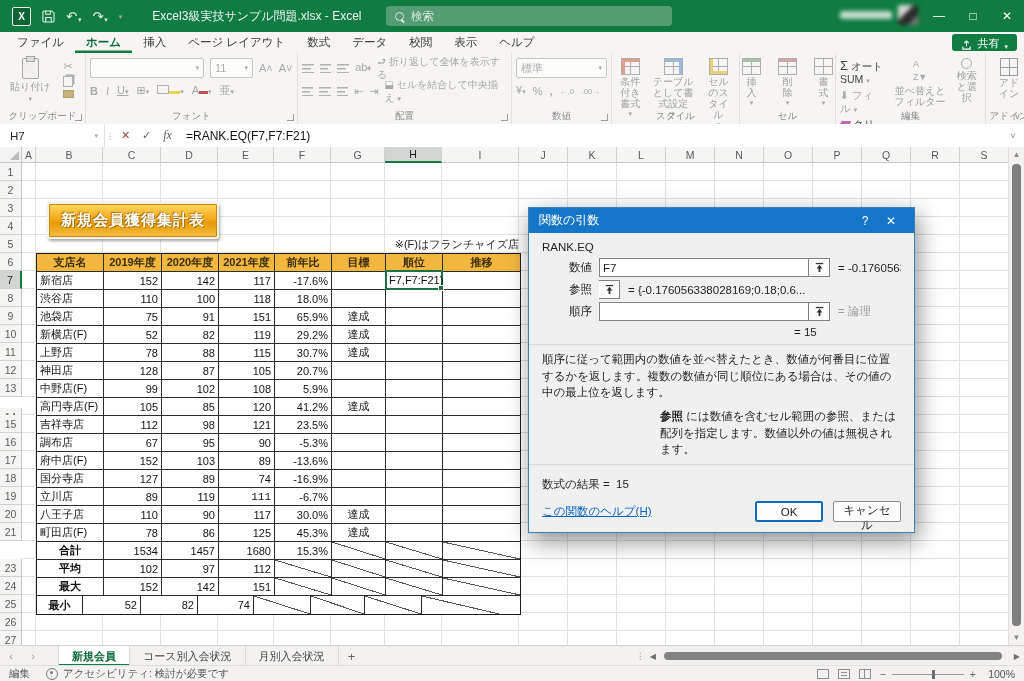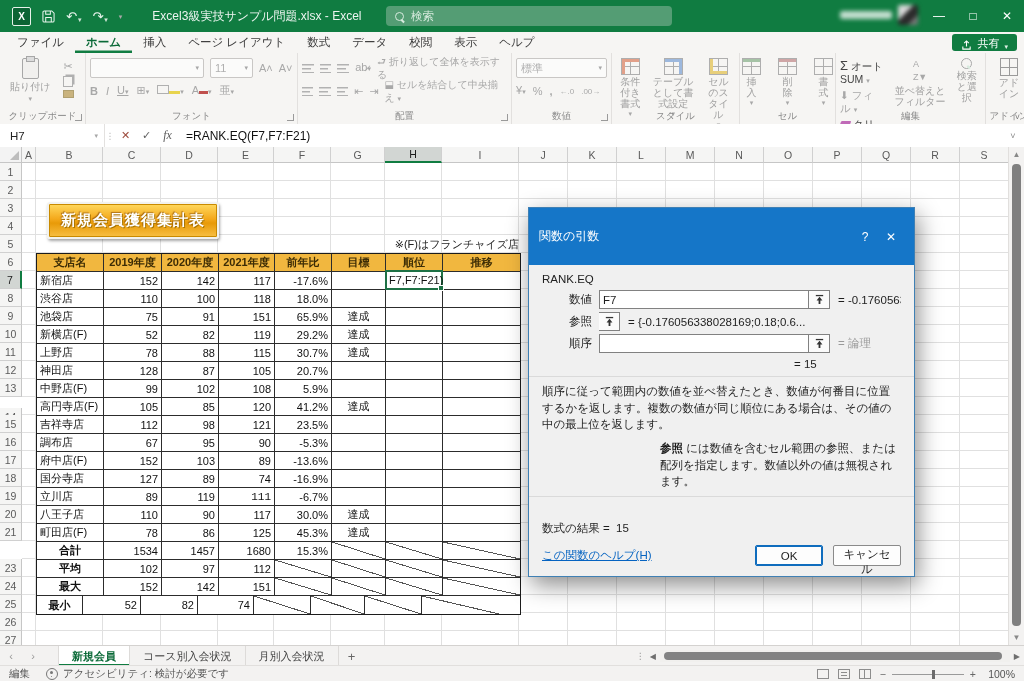--- a/index.html
+++ b/index.html
@@ -88,38 +88,38 @@
   .bold{font-weight:bold}
   .diag{background-image:linear-gradient(to right top,transparent 48.5%,#555 48.5%,#555 51.5%,transparent 51.5%)}
   .editcell{position:absolute;left:385px;top:123px;width:58px;height:20px;box-sizing:border-box;border:2px solid #1e7145;background:#fff;z-index:3;display:flex;align-items:center;padding-left:2px;font-size:11px;color:#111}
   .editcell::after{content:"";position:absolute;right:-3px;bottom:-3px;width:4px;height:4px;background:#1e7145;border:1px solid #fff}
   .vscroll{position:absolute;right:0;top:0;bottom:0;width:15px;background:#f3f2f1;border-left:1px solid #e1dfdd;z-index:4}
   .varrow{height:15px;display:grid;place-items:center;color:#888;font-size:8px}
   .vthumb{position:absolute;left:3px;top:17px;bottom:19px;width:9px;background:#7f7f7f;border-radius:4px}
   .varrow.bottom{position:absolute;bottom:0;left:0;right:0}
   
   .dialog{position:absolute;left:528px;top:207px;width:385px;background:#f0f0f0;border:1px solid #3f80b4;box-shadow:3px 8px 22px rgba(0,0,0,.45);z-index:50;font-size:11.5px;color:#1e1e1e}
-  .dtitle{height:25px;background:#1576c8;color:#fff;display:flex;align-items:center;padding:16px 10px;font-size:12px}
+  .dtitle{height:25px;background:#1576c8;color:#fff;display:flex;align-items:center;padding:0 10px;font-size:12px}
   .dtitle .sp{flex:1}
   .dctrl{width:26px;text-align:center;font-size:12px;color:#fff}
   .dbody{padding:5px 13px 10px}
   .fname{margin:3px 0 5px;color:#222}
   .frow{display:flex;align-items:center;margin:3px 0;gap:0}
   .flabel{width:50px;text-align:right;margin-right:7px}
   .finput{width:210px;height:19px;box-sizing:border-box;background:#fff;border:1px solid #818181;display:flex;align-items:center;padding:0 3px}
   .finput.focused{border-color:#333}
   .caret{display:inline-block;width:1px;height:12px;background:#000;margin-left:1px}
   .rangebtn{width:21px;height:19px;box-sizing:border-box;border:1px solid #818181;border-left:none;background:#fbfbfb;display:grid;place-items:center}
   .fres{margin-left:8px;white-space:nowrap;overflow:hidden;flex:1}
   .muted{color:#9a9a9a}
   .eqres{margin:5px 0 3px 252px}
   .dsep{border-top:1px solid #dadada;margin:6px -13px}
   .ddesc{line-height:1.45;color:#1e1e1e}
   .dparam{margin:7px 0 2px 118px;line-height:1.45}
-  .dres{margin-top:24px}
+  .dres{margin-top:12px}
   .dfooter{display:flex;align-items:center;margin-top:9px}
   .dlink{color:#0563c1;text-decoration:underline}
   .spacer{flex:1}
   .dbtn{width:68px;height:21px;box-sizing:border-box;border:1px solid #8a8a8a;background:#fdfdfd;border-radius:2px;font-size:11.5px;font-family:inherit;display:grid;place-items:center;margin-left:10px;color:#1e1e1e}
   .dbtn.primary{border-color:#0f6cbd;box-shadow:inset 0 0 0 1px #0f6cbd}
   
   .tabsbar{position:absolute;top:645px;left:0;right:0;height:20px;background:#f3f2f1;border-top:1px solid #d4d2d0;display:flex;align-items:stretch;font-size:11px;color:#555}
   .tnav{width:22px;display:grid;place-items:center;color:#9a9a9a;font-size:11px}
   #sheettabs{display:flex;align-items:stretch;margin-left:14px}
   .stab{display:flex;align-items:center;padding:0 13px;color:#444;border-right:1px solid #dddbd9}

